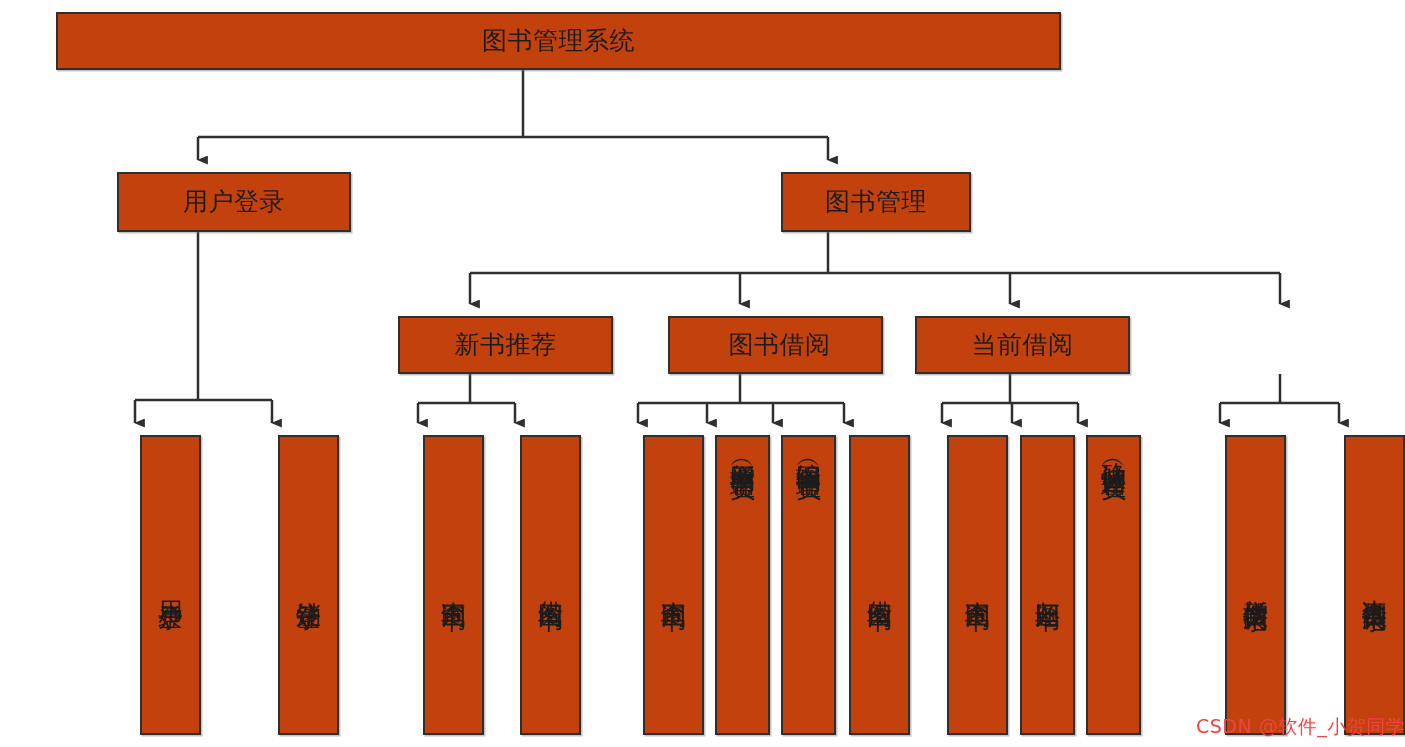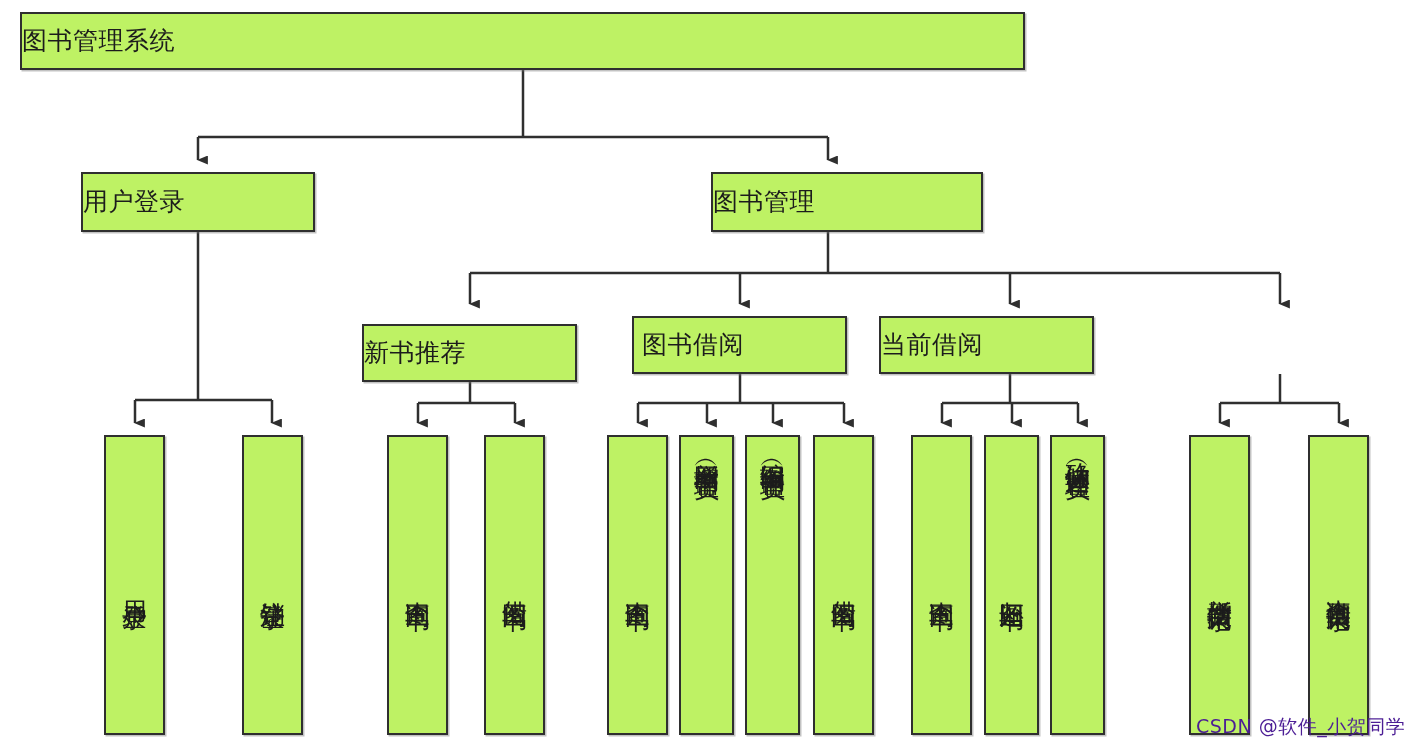--- a/index.html
+++ b/index.html
@@ -22,25 +22,27 @@
     position: absolute;
     left: 0;
     top: 0;
     width: 1405px;
     height: 747px;
     pointer-events: none;
   }
   .node {
     position: absolute;
     box-sizing: border-box;
-    background: #bef264;
+    background: #c2410c;
     border: 2.5px solid #2f2f2f;
     display: flex;
     align-items: center;
+    justify-content: center;
     box-shadow: 1.5px 1.5px 0 rgba(120,120,120,0.45);
+    margin-left: 36px;
   }
   .node .label {
     font-size: 25px;
     line-height: 1.12;
     letter-spacing: 0.5px;
     color: #1c1c1c;
     white-space: nowrap;
   }
   .node.vertical {
     align-items: flex-start;
@@ -55,21 +57,21 @@
     white-space: nowrap;
     margin: 0 auto;
   }
   .node.vertical.centered {
     align-items: center;
     padding-top: 0;
   }
   .watermark {
     position: absolute;
     font-size: 19px;
-    color: #4c1d95;
+    color: #ef4444;
     letter-spacing: 0.5px;
     white-space: nowrap;
     user-select: none;
   }
 </style>
 </head>
 <body>
 
 <div id="canvas">
 
@@ -123,25 +125,25 @@
     </g>
   </svg>
 
   <div class="node" style="left:20px; top:12px; width:1005px; height:58px;">
     <span class="label">图书管理系统</span>
   </div>
 
   <div class="node" style="left:81px; top:172px; width:234px; height:60px;">
     <span class="label">用户登录</span>
   </div>
-  <div class="node" style="left:711px; top:172px; width:272px; height:60px;">
+  <div class="node" style="left:745px; top:172px; width:190px; height:60px;">
     <span class="label">图书管理</span>
   </div>
 
-  <div class="node" style="left:362px; top:324px; width:215px; height:58px;">
+  <div class="node" style="left:362px; top:316px; width:215px; height:58px;">
     <span class="label">新书推荐</span>
   </div>
   <div class="node" style="left:632px; top:316px; width:215px; height:58px;padding-left:8px;">
     <span class="label">图书借阅</span>
   </div>
   <div class="node" style="left:879px; top:316px; width:215px; height:58px;">
     <span class="label">当前借阅</span>
   </div>
 
   <div class="node vertical centered" style="left:104px; top:435px; width:61px; height:300px;">

